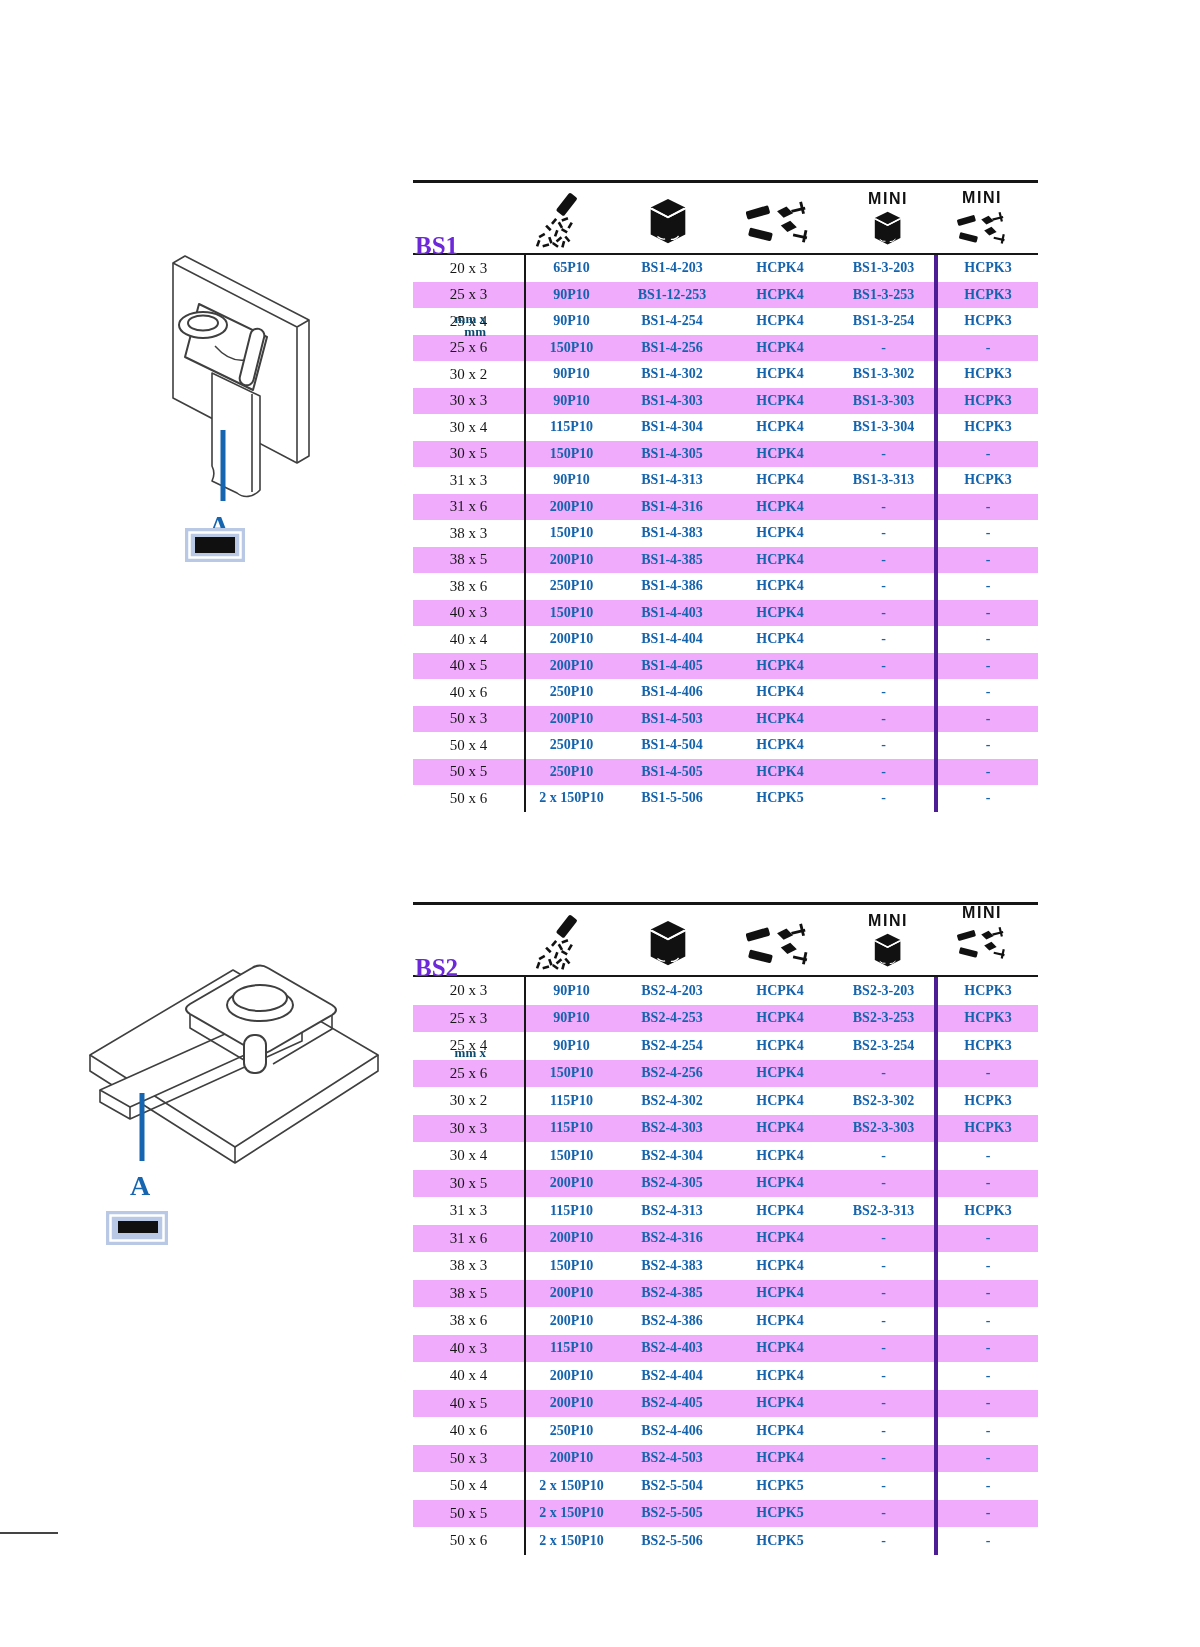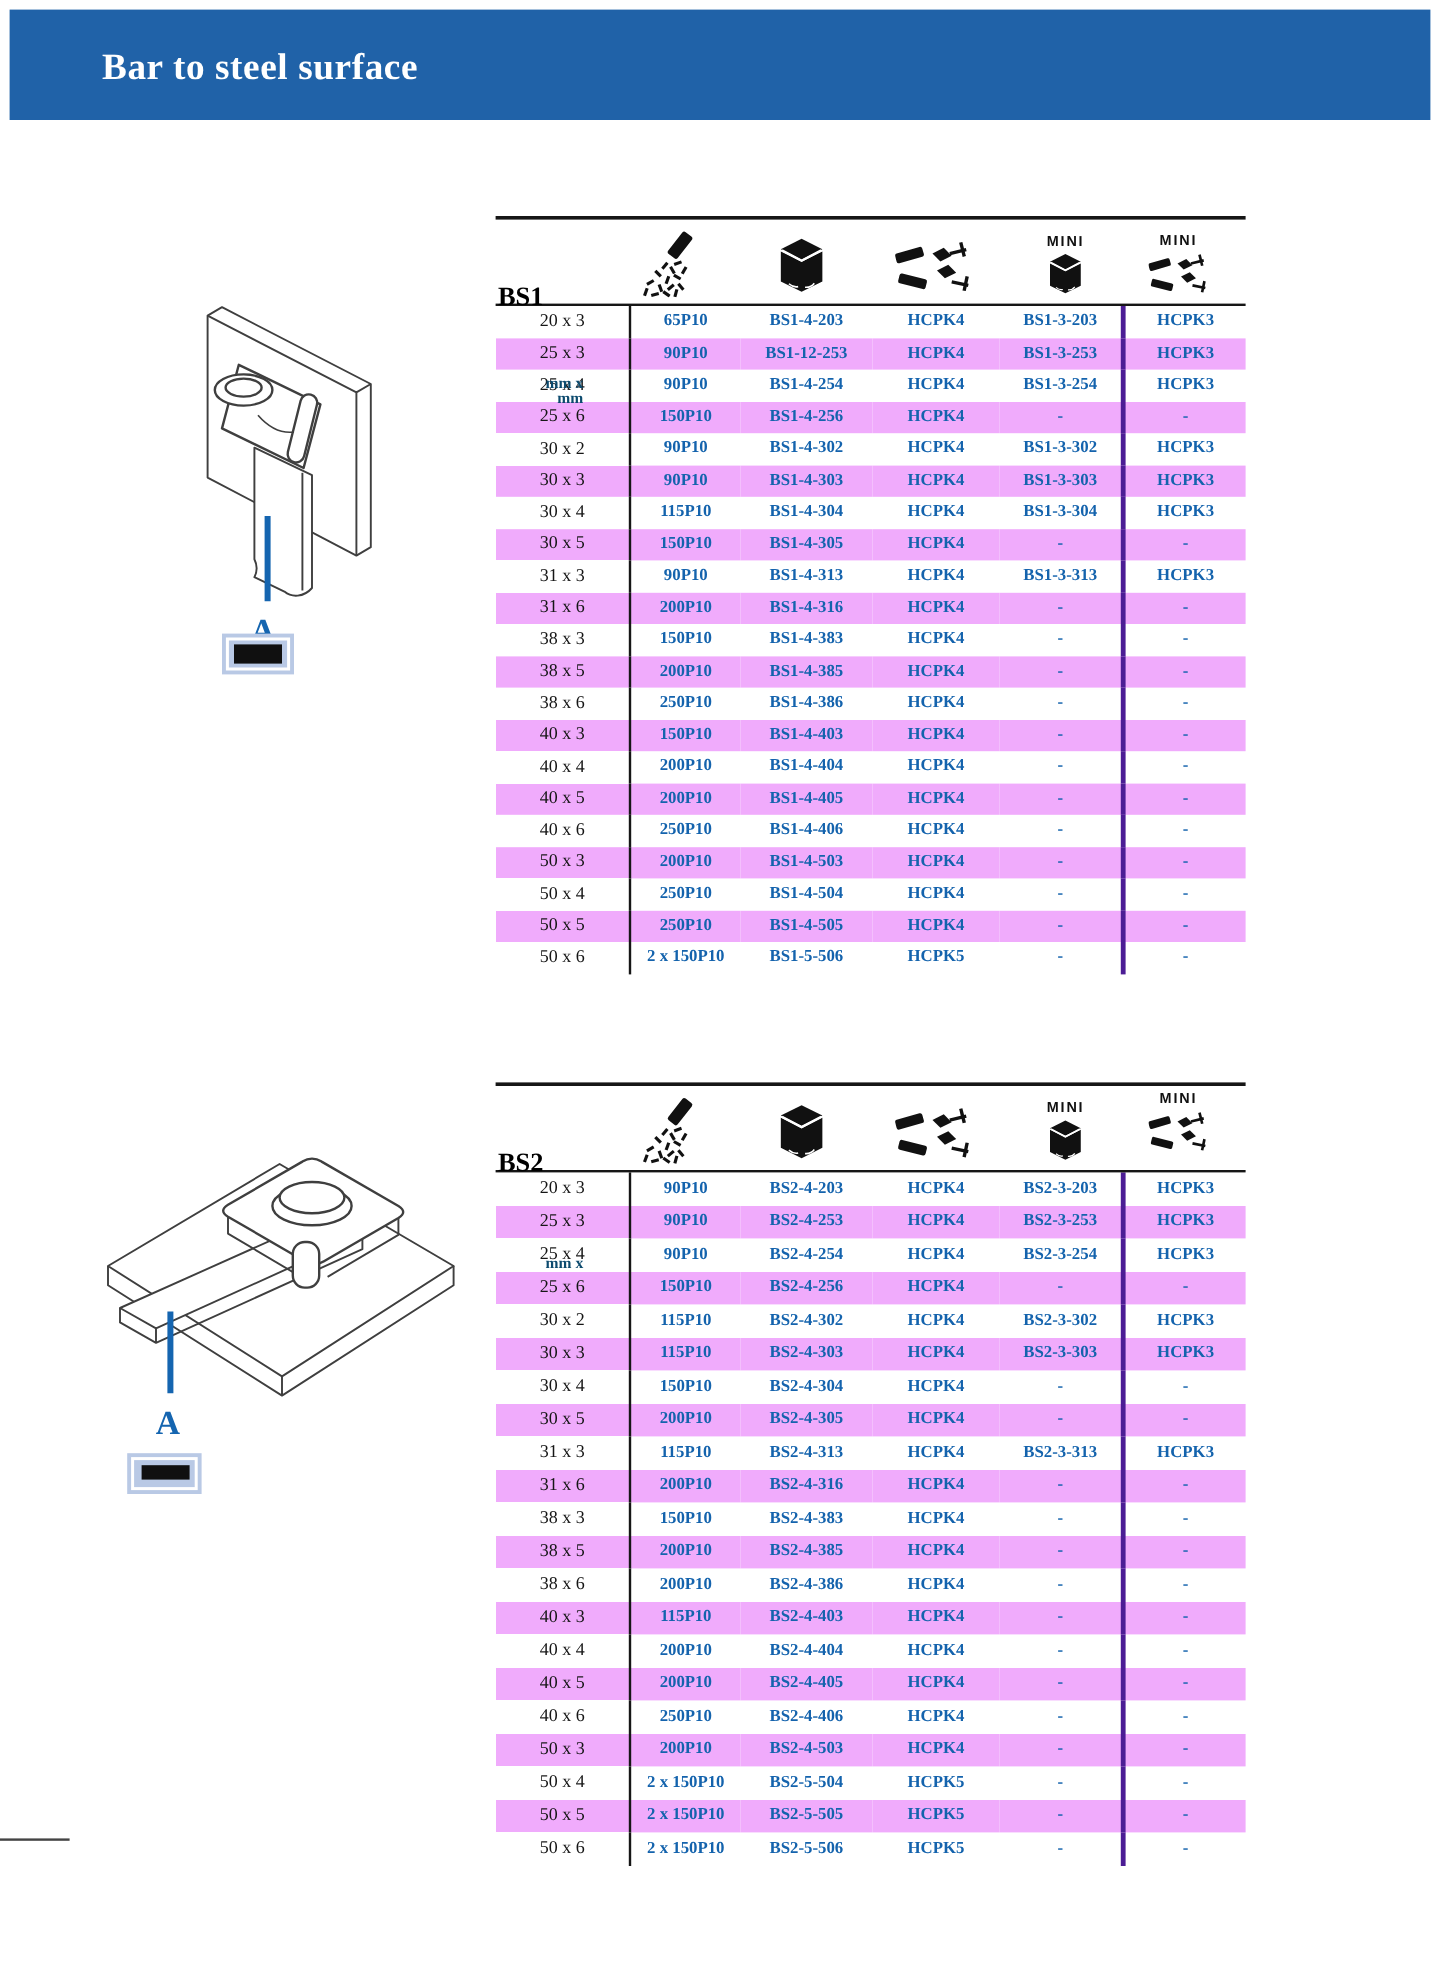--- a/index.html
+++ b/index.html
@@ -11,22 +11,22 @@
   }
   .banner { position: absolute; left: 8px; top: 8px; width: 1184px; height: 92px; background: #2062a8; }
   .banner .title { color: #fff; font-size: 31px; font-weight: bold; letter-spacing: .5px; padding: 30px 0 0 77px; }
 
   .tablewrap { position: absolute; left: 413px; width: 625px; }
   #bs1 { top: 180px; }
   #bs2 { top: 902px; }
   .topline { height: 3px; background: #161616; }
   .iconrow { position: relative; height: 72px; border-bottom: 2px solid #161616; }
   .colicon { position: absolute; bottom: 5px; transform: translateX(-50%); display: flex; flex-direction: column; align-items: center; gap: 3px; }
-  .mini { font-family: "Liberation Sans", sans-serif; font-weight: bold; font-size: 12px; letter-spacing: 1.5px; color: #111; }
-  .tbl-label { position: absolute; left: 2px; bottom: -7px; font-size: 22px; font-weight: bold; color: #000000; z-index: 2; }
+  .mini { font-family: "Liberation Sans", sans-serif; font-weight: bold; font-size: 16px; letter-spacing: 1.5px; color: #111; }
+  .tbl-label { position: absolute; left: 2px; bottom: -7px; font-size: 25px; font-weight: bold; color: #6d28d9; z-index: 2; }
 
   table.data { border-collapse: collapse; width: 100%; table-layout: fixed; }
   table.data td { padding: 0; text-align: center; vertical-align: middle; }
   #bs1 td { height: 26.5px; }
   #bs2 td { height: 27.5px; }
   tr.alt { background: #f0abfc; }
   td.dim { font-size: 15px; color: #161616; border-right: 2px solid #161616; padding-right: 38px; position: relative; }
   td.val { font-size: 14px; font-weight: bold; color: #1463ad; }
   td.last { border-left: 4px solid #4c1d95; }
   .units-overlay { position: absolute; left: 0; right: 38px; text-align: right; color: #0c4a6e; font-weight: bold; font-size: 13px; line-height: 13px; z-index: 3; pointer-events: none; }
@@ -77,23 +77,20 @@
       <rect x="48" y="10" width="15" height="3" transform="rotate(-14 55 11)"></rect>
       <rect x="58" y="3" width="3" height="13" transform="rotate(-14 59 9)"></rect>
       <rect x="50" y="38" width="15" height="3" transform="rotate(12 57 39)"></rect>
       <rect x="61" y="33" width="3" height="13" transform="rotate(12 62 39)"></rect>
     </g>
   </defs>
 </svg>
 
 <div class="page">
 
-  <div class="banner">
-    <div class="title">Bar to steel surface</div>
-  </div>
 
   <svg id="diag1" class="diagram" width="280" height="375" viewBox="0 0 280 375">
     <g stroke="#3f3f3f" stroke-width="1.6" fill="#fff" stroke-linejoin="round">
       <path d="M58,65 L70,58 L194,122 L194,258 L182,265 L58,200 Z"></path>
       <path d="M58,65 L182,129 L182,265 M182,129 L194,122" fill="none"></path>
       <path d="M97,175 L145,198 L145,292 C138,300 128,300 122,295 L97,283 C100,277 99,272 97,268 Z"></path>
       <path d="M137,196 L137,294" fill="none"></path>
     </g>
     <g stroke="#3f3f3f" stroke-width="2" fill="#fff" stroke-linejoin="round">
       <polygon points="84,106 152,139 138,192 70,159"></polygon>

